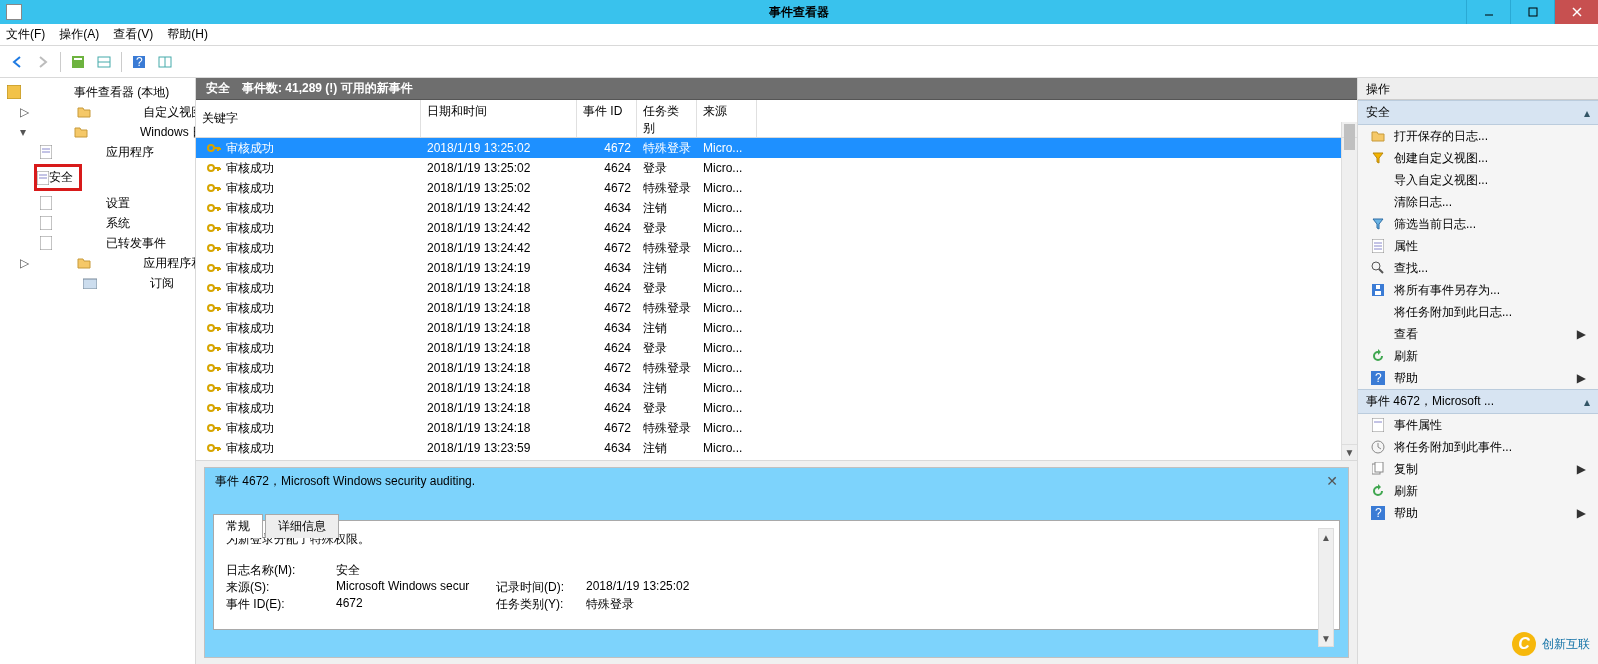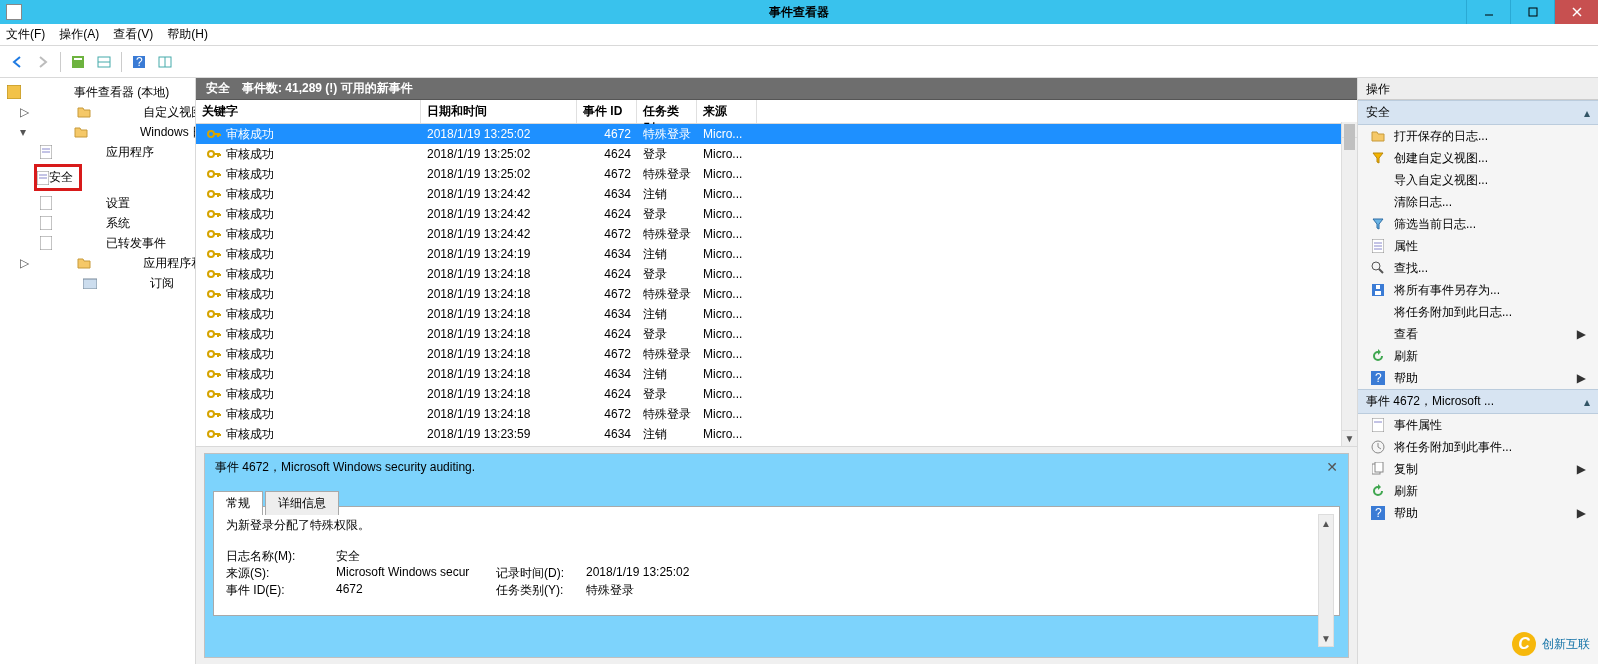--- a/index.html
+++ b/index.html
@@ -26,39 +26,39 @@
   .tree-item { display:flex; align-items:center; height:20px; padding-left:4px; white-space:nowrap;gap:48px;}
   .tree-item .tw { width:14px; text-align:center; color:#555;}
   .tree-item .ic { width:16px; height:16px; margin-right:4px; display:inline-flex; align-items:center; justify-content:center;}
   .ind1 { padding-left: 18px;} .ind2 { padding-left: 36px;}
   .red-frame { border:3px solid #d81a1a; padding:2px 6px 2px 0; margin:2px 0 2px 32px; display:inline-flex; align-items:center;}
 
   .center-pane { flex:1; display:flex; flex-direction:column; border-right:1px solid #d9d9d9; }
   .center-header { height:22px; background:#6e6e6e; color:#fff; display:flex; align-items:center; padding:0 10px; font-weight:bold; border-bottom:1px solid #555;}
   .center-header .hlabel { margin-right:12px;}
   .list-area { position:relative; flex:0 0 346px; border-bottom:1px solid #d9d9d9; background:#fff;}
-  .list-header { display:flex; height:24px; border-bottom:1px solid #d9d9d9; background:#fff;font-weight:bold;}
+  .list-header { display:flex; height:38px; border-bottom:1px solid #d9d9d9; background:#fff;}
   .list-header div { border-right:1px solid #e0e0e0; padding:3px 6px; }
   .list-body { height:322px; overflow:hidden; position:relative;}
   .row { display:flex; height:20px; align-items:center;}
   .row.sel { background:#1e90ff; color:#fff;}
   .row div { padding:0 6px; white-space:nowrap; overflow:hidden; text-overflow:ellipsis;}
   .c-key{width:225px;display:flex;align-items:center;} .c-date{width:156px;} .c-id{width:60px;text-align:right;padding-right:10px;} .c-task{width:60px;} .c-src{width:60px;}
   .key-icon { width:16px; height:16px; margin:0 4px; display:inline-flex;}
   .scroll-v { position:absolute; right:0; top:22px; bottom:0; width:16px; background:#efefef; border-left:1px solid #ddd;}
   .scroll-v .thumb { position:absolute; left:2px; right:2px; top:2px; height:26px; background:#c0c0c0;}
   .scroll-v .arr{position:absolute;left:0;right:0;height:16px;display:flex;align-items:center;justify-content:center;color:#555;font-size:10px;}
   .scroll-v .up{top:0;border-bottom:1px solid #ddd;} .scroll-v .down{bottom:0;border-top:1px solid #ddd;}
 
   .detail-area { flex:1; padding:6px 8px; background:#f0f0f0; position:relative;}
   .detail-card { background:#7dd3fc; border:1px solid #c0c0c0; height:100%; position:relative; }
   .detail-title { display:flex; align-items:center; height:26px; padding:0 10px;}
   .detail-close { margin-left:auto; font-size:14px; color:#555;}
   .tabs { display:flex; padding-left:8px; margin-top:2px;}
-  .tab { border:1px solid #a9a9a9; border-bottom:none; background:#fff; padding:3px 12px; margin-right:2px; position:relative; top:9px;}
+  .tab { border:1px solid #a9a9a9; border-bottom:none; background:#fff; padding:3px 12px; margin-right:2px; position:relative; top:18px;}
   .tab.inactive { background:#eee;}
   .tab-pane { border:1px solid #a9a9a9; margin:0 8px; padding:10px 12px; background:#fff; height:110px; overflow:hidden;}
   .kv { display:flex; }
   .kv .k{width:110px;} .kv .v{width:160px;} .kv .k2{width:90px;}
   .tab-scroll{position:absolute; right:14px; top:60px; bottom:10px; width:16px; background:#efefef;border:1px solid #ddd;}
   .tab-scroll .arr{position:absolute;left:0;right:0;height:16px;display:flex;align-items:center;justify-content:center;color:#555;font-size:10px;}
   .tab-scroll .up{top:0;} .tab-scroll .down{bottom:0;}
 
   .right-pane { width:240px; background:#f5f5f5; display:flex; flex-direction:column;}
   .right-header { height:22px; background:#eee; border-bottom:1px solid #ccc; padding:3px 8px;}

